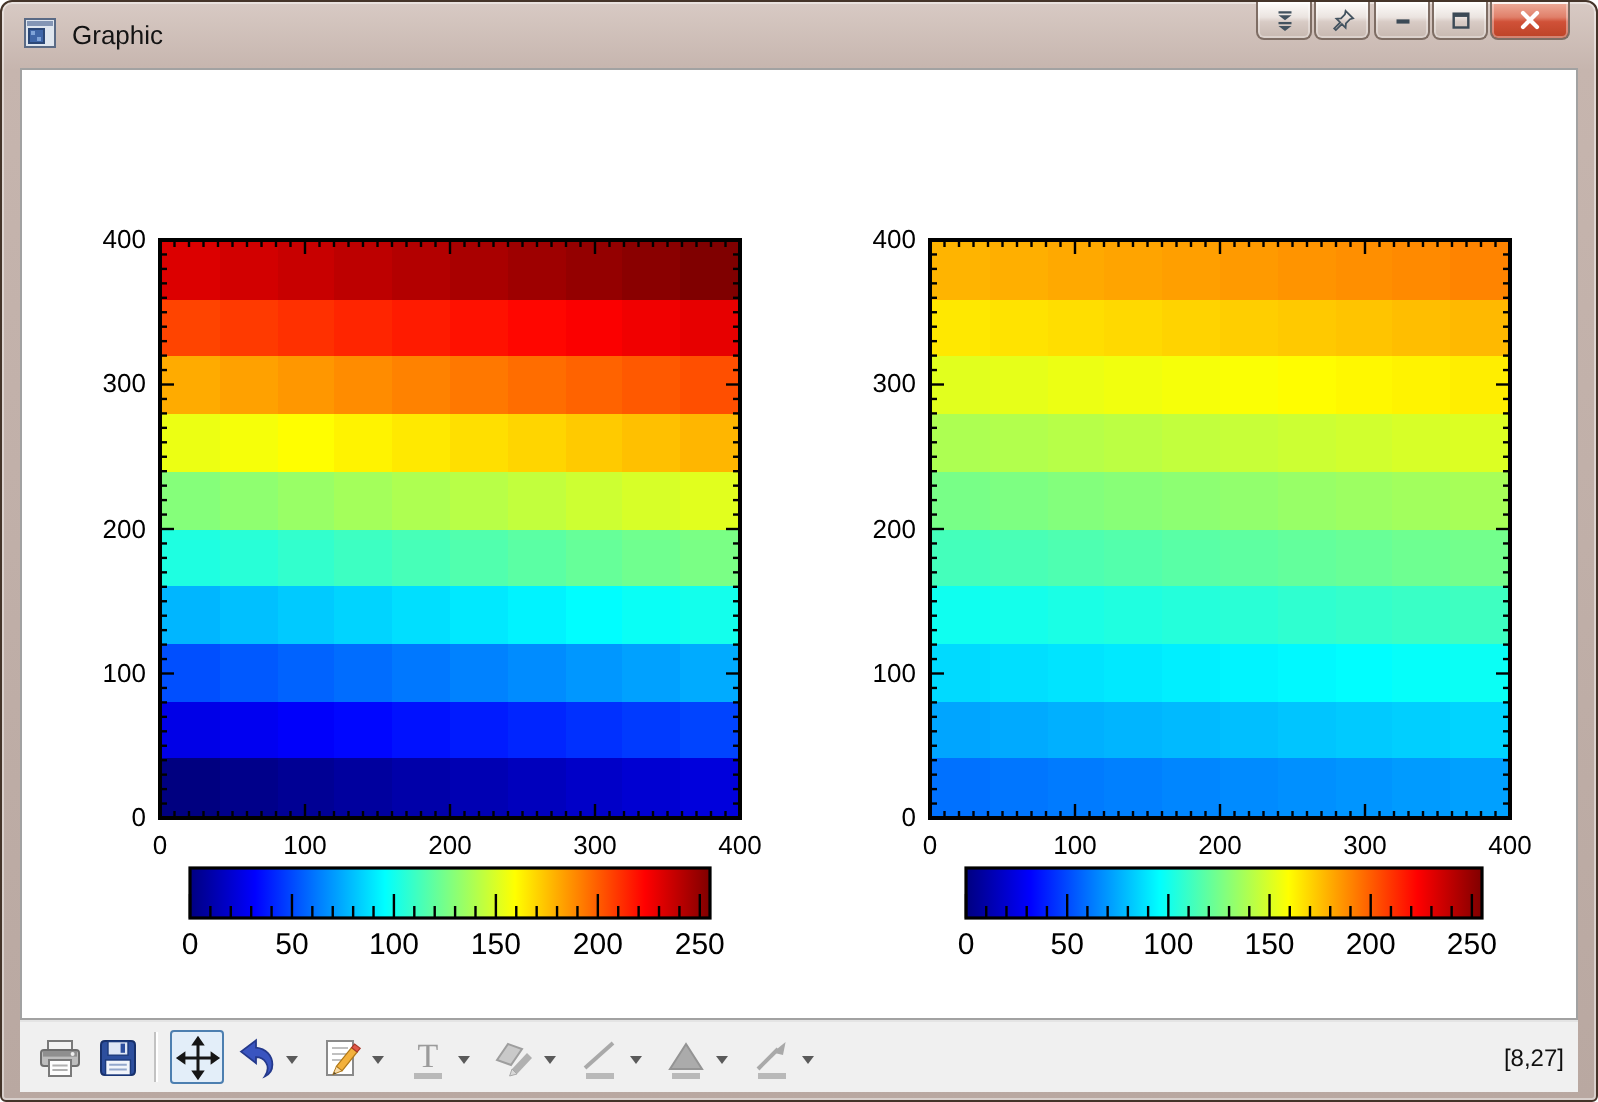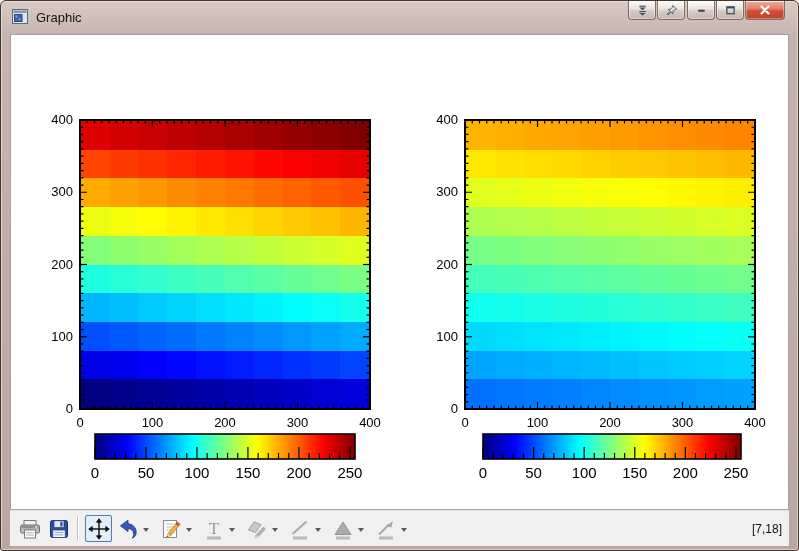--- a/index.html
+++ b/index.html
@@ -841,15 +841,15 @@
           <span style="width: 24px; height: 24px; display: flex;">
             <svg viewBox="0 0 24 24">
               <line x1="5" y1="17.5" x2="15" y2="7.5" stroke="#a9a9a9" stroke-width="2"></line>
               <polygon points="18.8,4 17.5,10.5 12.3,9.2" fill="#a9a9a9"></polygon>
               <rect x="5" y="19.5" width="14" height="3" fill="#b9b9b9"></rect>
             </svg>
           </span>
         </span>
         <span class="caret"></span>
       </div>
-    <span class="status">[7,18]</span>
+    <span class="status">[8,27]</span>
   </div>
 </div>
 
 </body></html>

